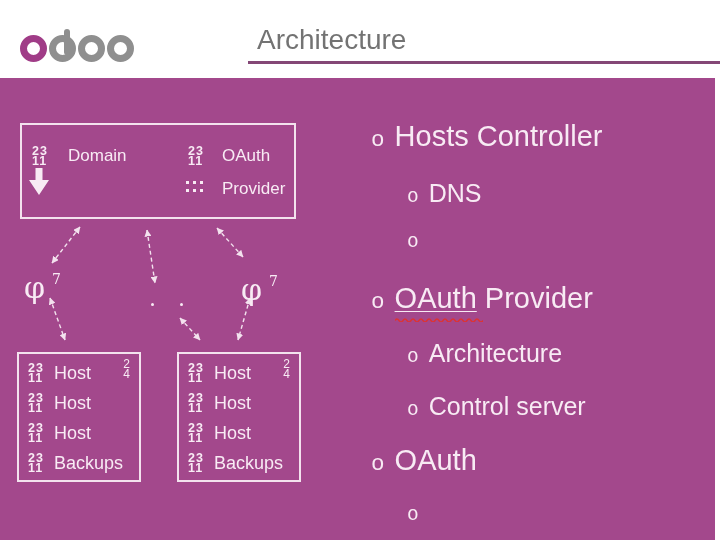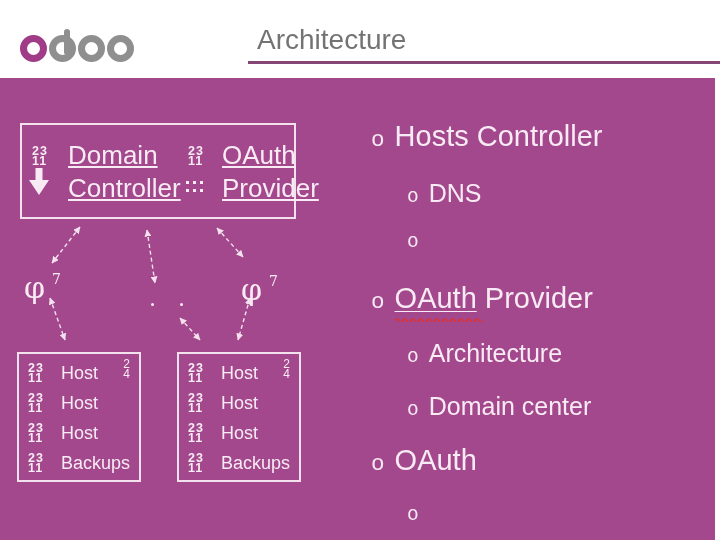--- a/index.html
+++ b/index.html
@@ -14,32 +14,32 @@
   .letter-d .stem{position:absolute;right:-1px;top:-13px;width:6px;height:26px;background:#8f8f8f;border-radius:3px;}
   .page-title{position:absolute;left:257px;top:24px;font-size:28px;color:#737373;text-align:center;}
   .title-underline{position:absolute;left:248px;top:61px;width:472px;height:3px;background:#844776;}
   
   .canvas{position:absolute;left:0;top:78px;width:720px;height:462px;background:#a3488c;color:#f8ebf4;}
   .right-gutter{position:absolute;top:0;right:0;width:5px;height:462px;background:#ffffff;}
   
   .dbox{position:absolute;border:2px solid #f3e2ee;box-sizing:border-box;}
   .top-box{left:20px;top:45px;width:276px;height:96px;}
   .icon-nums{position:absolute;font-size:12.5px;font-weight:600;line-height:10px;letter-spacing:1px;}
-  .two-line{position:absolute;font-size:26px;line-height:33px;text-decoration:underline;}
+  .two-line{position:absolute;font-size:17px;line-height:33px;}
   .dots-icon{position:absolute;display:flex;flex-direction:column;gap:5px;}
   .dots-row{display:flex;gap:4px;}
   .dots-row i{width:3px;height:3px;background:#f8ebf4;display:block;}
   .down-arrow{position:absolute;}
   .phi{position:absolute;font-family:"DejaVu Serif",serif;font-size:30px;line-height:30px;}
   .phi .phi-sup{font-size:14px;vertical-align:14px;margin-left:7px;}
   .mid-dot{position:absolute;width:3px;height:3px;border-radius:50%;background:#f8ebf4;}
   .host-box{width:124px;height:130px;padding-top:4px;}
   .hrow{position:relative;height:30px;display:flex;align-items:center;}
   .hrow .icon-nums{position:static;margin-left:9px;width:24px;flex:0 0 auto;}
-  .hrow .hlabel{margin-left:9px;font-size:18px;text-align:center;}
+  .hrow .hlabel{margin-left:2px;font-size:18px;text-align:center;}
   .corner-nums{position:absolute;right:9px;top:5px;font-size:12px;line-height:10px;text-align:center;letter-spacing:0;}
   .arrow-layer{position:absolute;left:0;top:0;pointer-events:none;}
   
   .li{position:absolute;display:flex;align-items:baseline;gap:10px;white-space:nowrap;color:#f8ebf4;}
   .l1{font-size:29px;}
   .l2{font-size:25px;}
   .bullet{font-family:"Liberation Mono",monospace;font-size:0.78em;}
   .misspelled{position:relative;text-decoration:underline;text-decoration-thickness:1px;text-underline-offset:3px;}
   .squiggle{position:absolute;left:0;bottom:-8px;}
 </style>
@@ -82,21 +82,20 @@
     <div class="dbox top-box">
       <div class="icon-nums" style="left:10px;top:21px">
         <div>23</div>
         <div>11</div>
       </div>
       <svg class="down-arrow" style="left:6px;top:43px" width="22" height="28" viewBox="0 0 22 28">
         <path d="M7.5 0 H14.5 V12 H21 L11 27 L1 12 H7.5 Z" fill="#f8ebf4"></path>
       </svg>
       <div class="two-line" style="left:46px;top:14px">
         <div>Domain</div>
-        <div>Controller</div>
       </div>
       <div class="icon-nums" style="left:166px;top:21px">
         <div>23</div>
         <div>11</div>
       </div>
       <div class="dots-icon" style="left:164px;top:56px">
         <span class="dots-row">
             <i></i>
             <i></i>
             <i></i>
@@ -209,21 +208,21 @@
       <span><span class="misspelled"><span>OAuth</span><svg class="squiggle" width="88" height="5" viewBox="0 0 88 5">
               <path d="M0 3.5 Q2 0.5 4 3.5 T8 3.5 T12 3.5 T16 3.5 T20 3.5 T24 3.5 T28 3.5 T32 3.5 T36 3.5 T40 3.5 T44 3.5 T48 3.5 T52 3.5 T56 3.5 T60 3.5 T64 3.5 T68 3.5 T72 3.5 T76 3.5 T80 3.5 T84 3.5 T88 3.5" fill="none" stroke="#dd3333" stroke-width="1.4"></path>
             </svg></span><span> Provider</span></span>
     </div>
     <div class="li l2" style="left:407px;top:261px">
       <span class="bullet">o</span>
       <span>Architecture</span>
     </div>
     <div class="li l2" style="left:407px;top:314px">
       <span class="bullet">o</span>
-      <span>Domain center</span>
+      <span>Control server</span>
     </div>
     <div class="li l1" style="left:371px;top:366px">
       <span class="bullet">o</span>
       <span>OAuth</span>
     </div>
     <div class="li l2" style="left:407px;top:426px">
       <span class="bullet">o</span>
     </div>
 
     <div class="right-gutter"></div>

